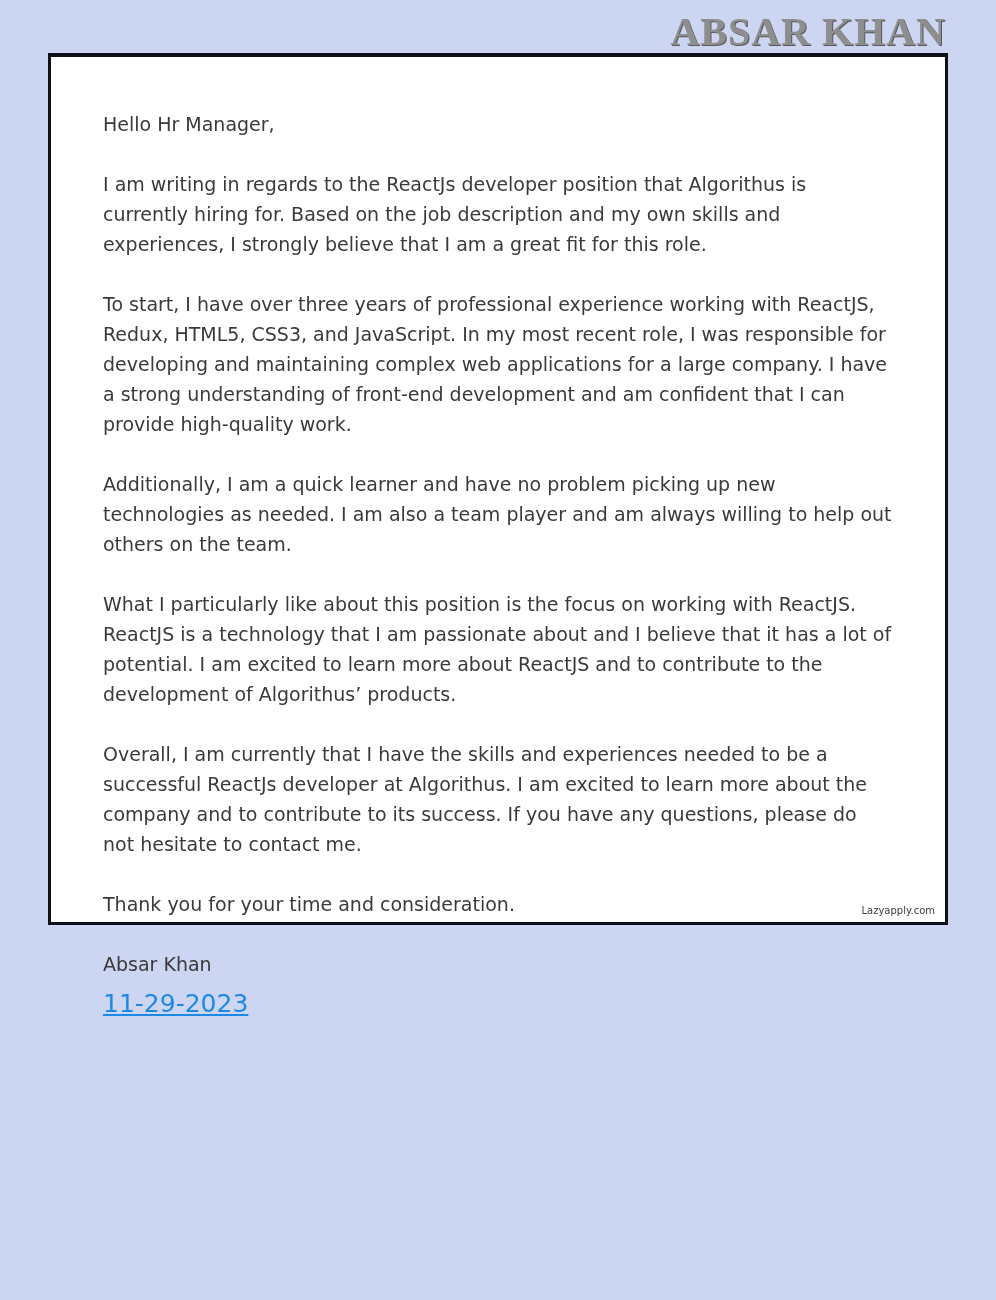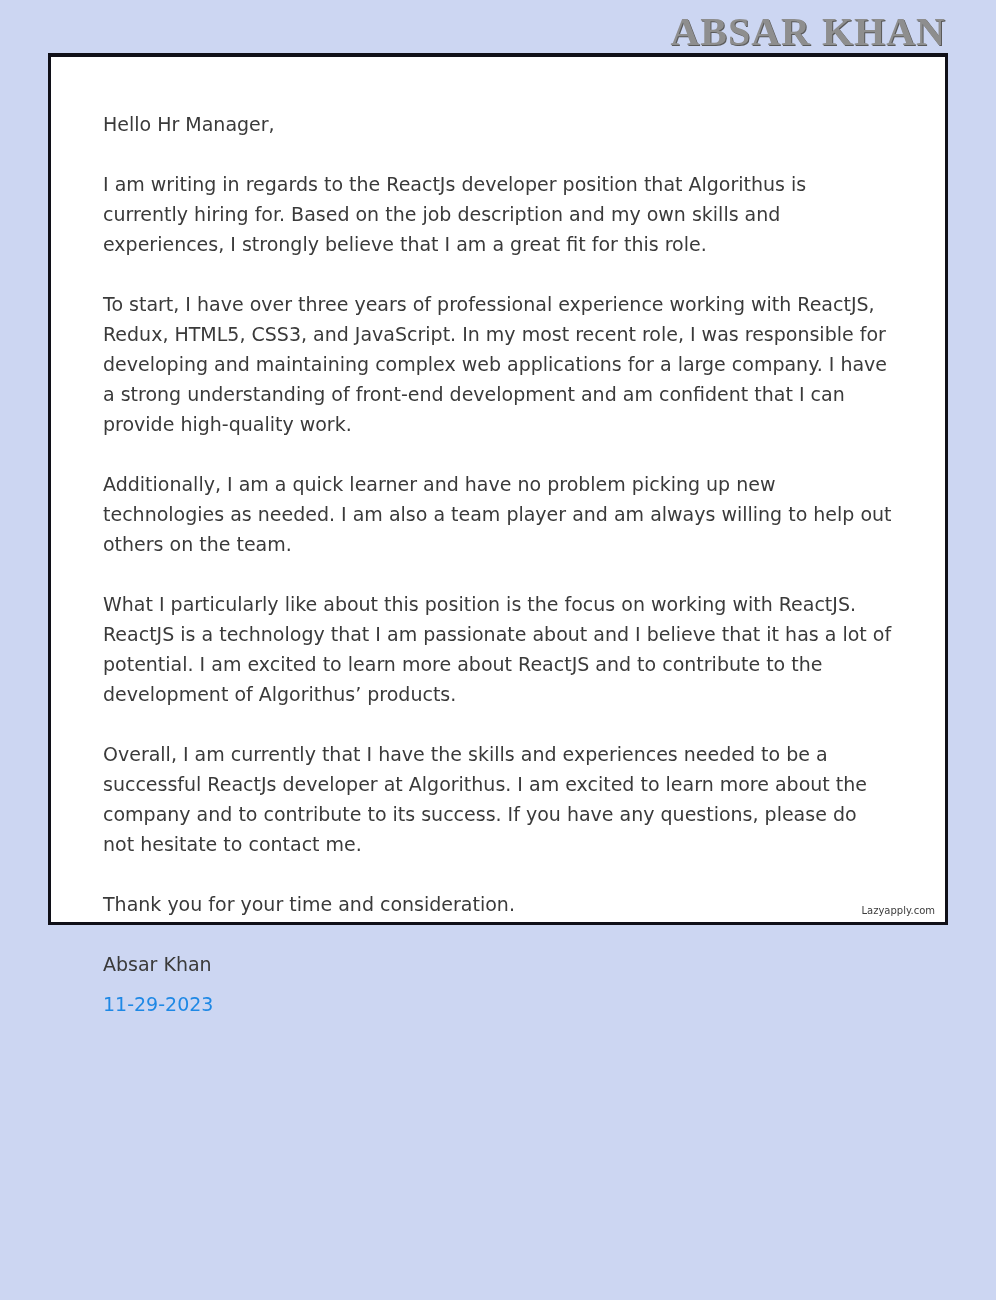--- a/index.html
+++ b/index.html
@@ -49,24 +49,25 @@
   }
   .para {
     margin: 0 0 30px 0;
     white-space: pre-wrap;
   }
   .para-tight {
     margin: 0 0 10px 0;
   }
   .date-link {
     color: #1e88e5;
-    font-size: 19px;
+    font-size: 25px;
     line-height: 30px;
     cursor: pointer;
     display: inline-block;
+    text-decoration: underline;
   }
   .footer-branding {
     position: absolute;
     right: 10px;
     bottom: 6px;
     font-size: 10px;
     color: #3c3c3c;
   }
 </style>
 </head>

